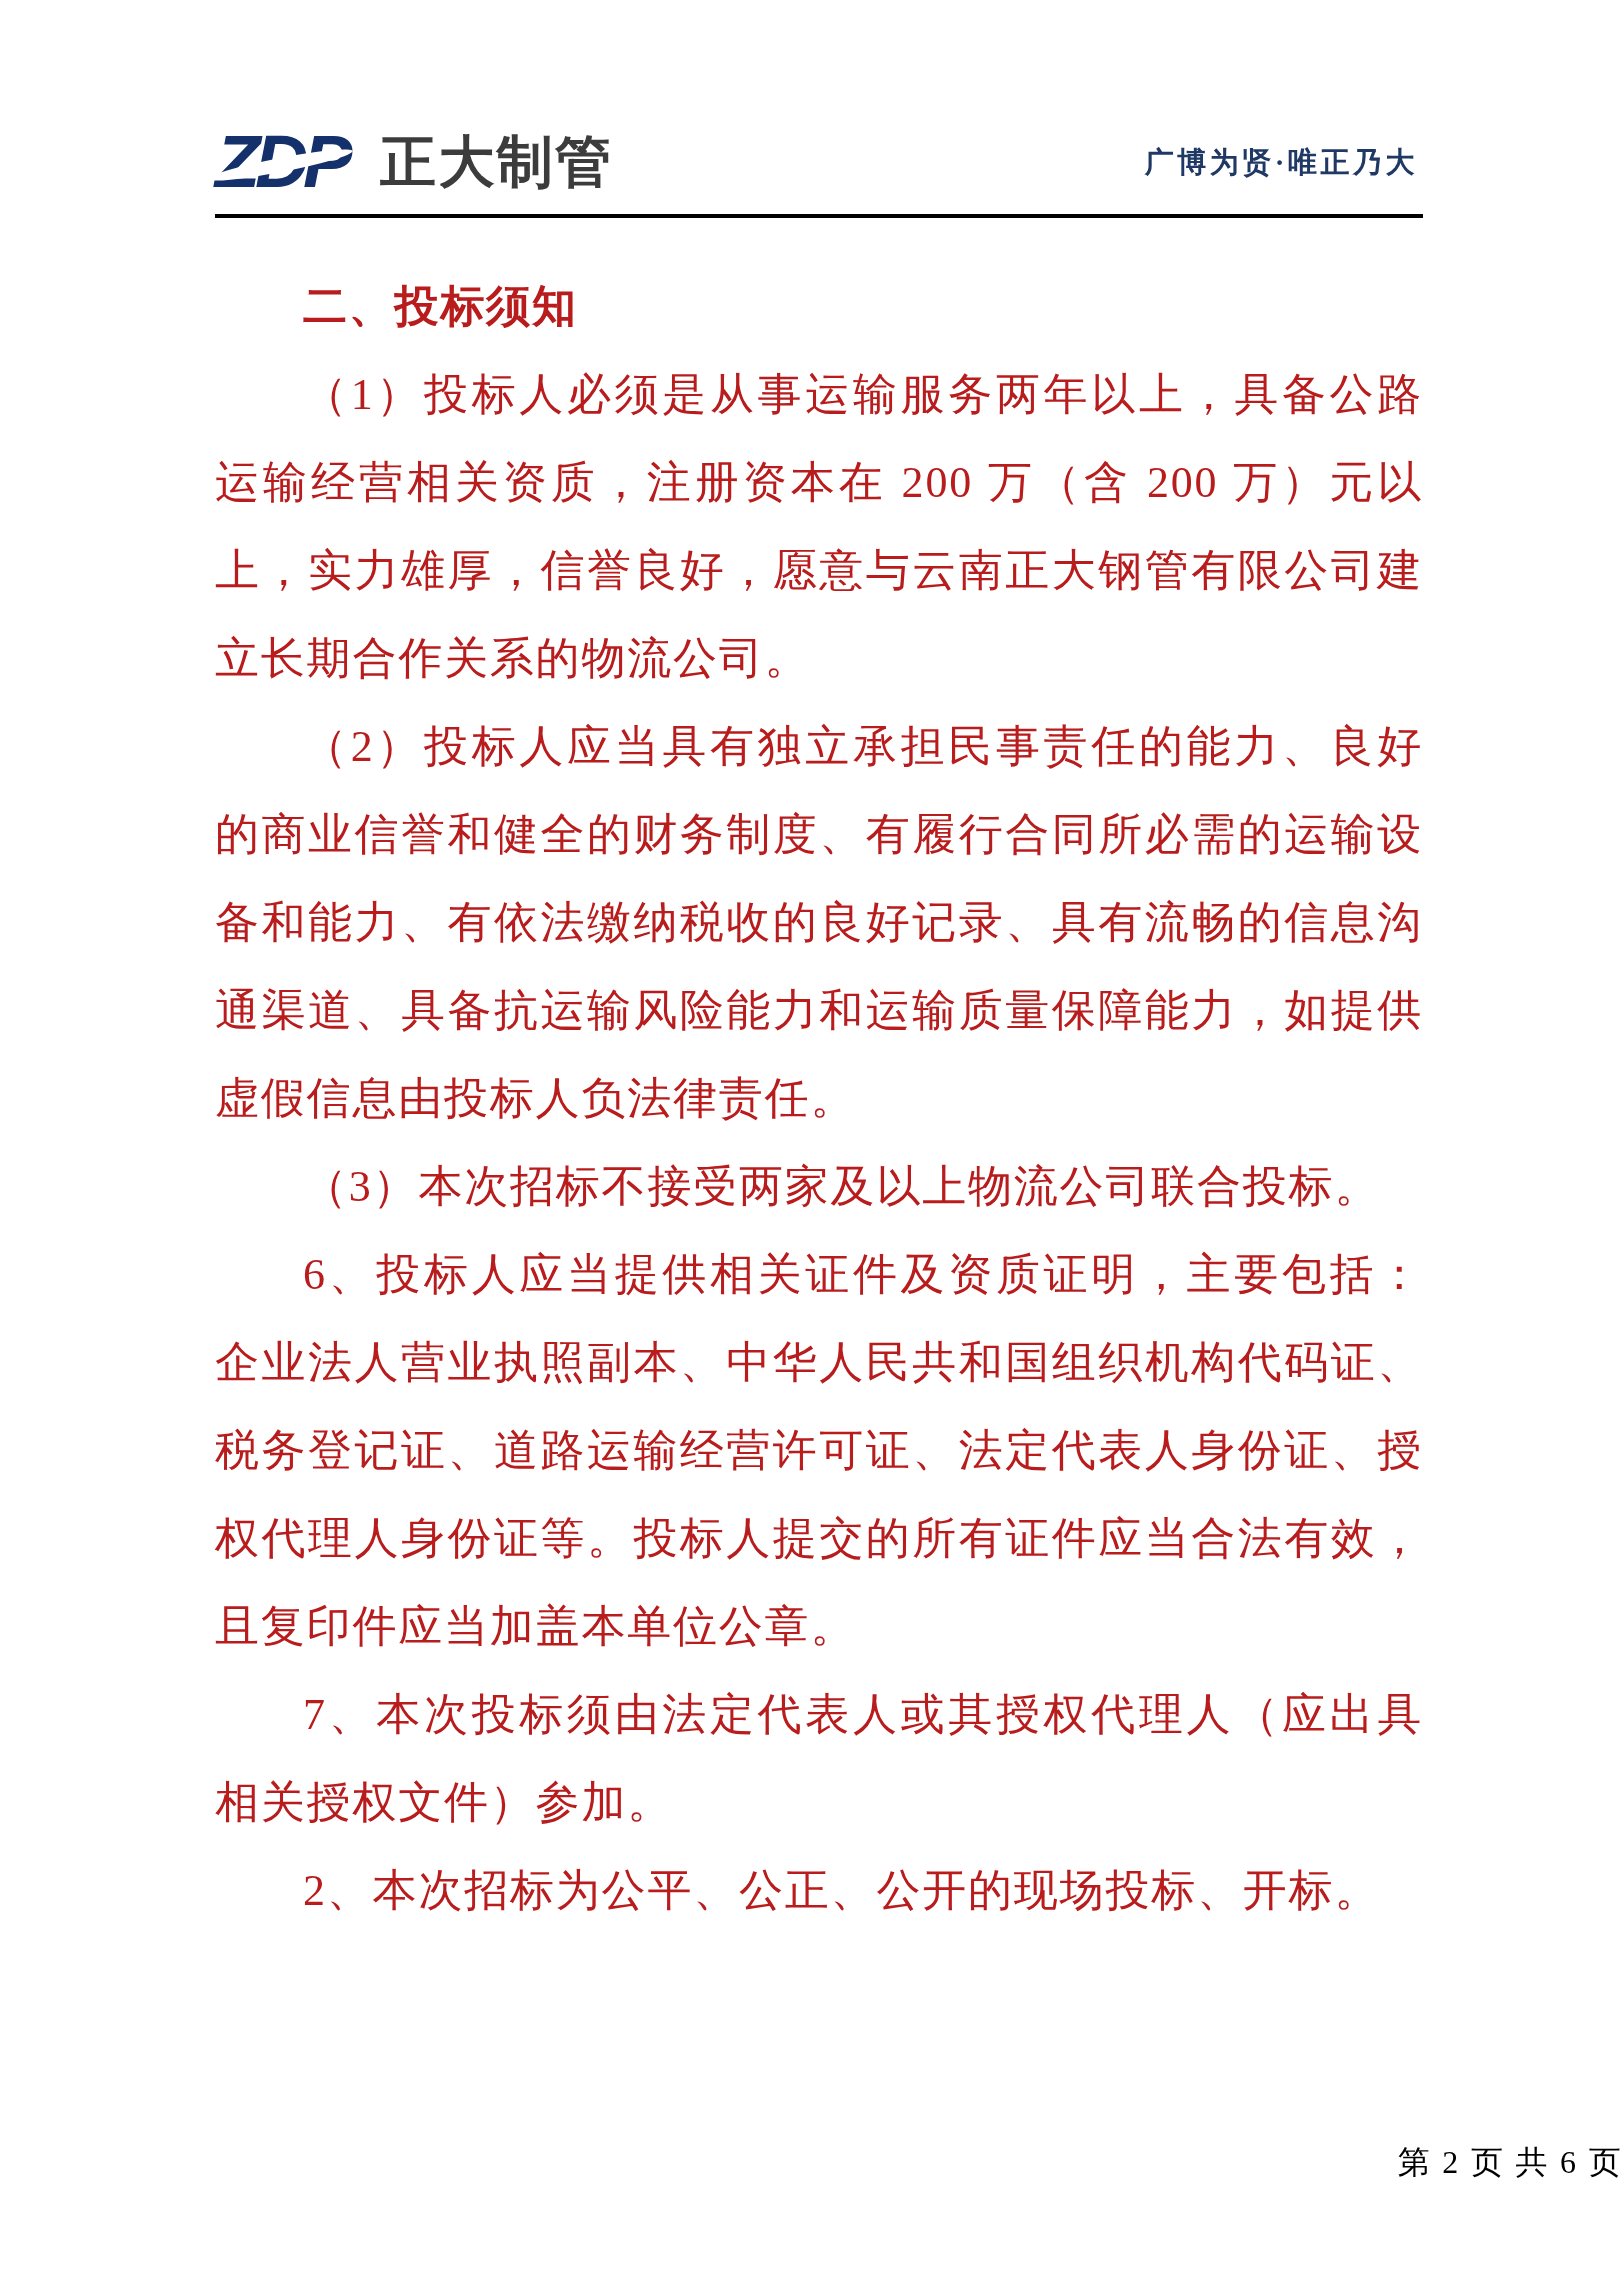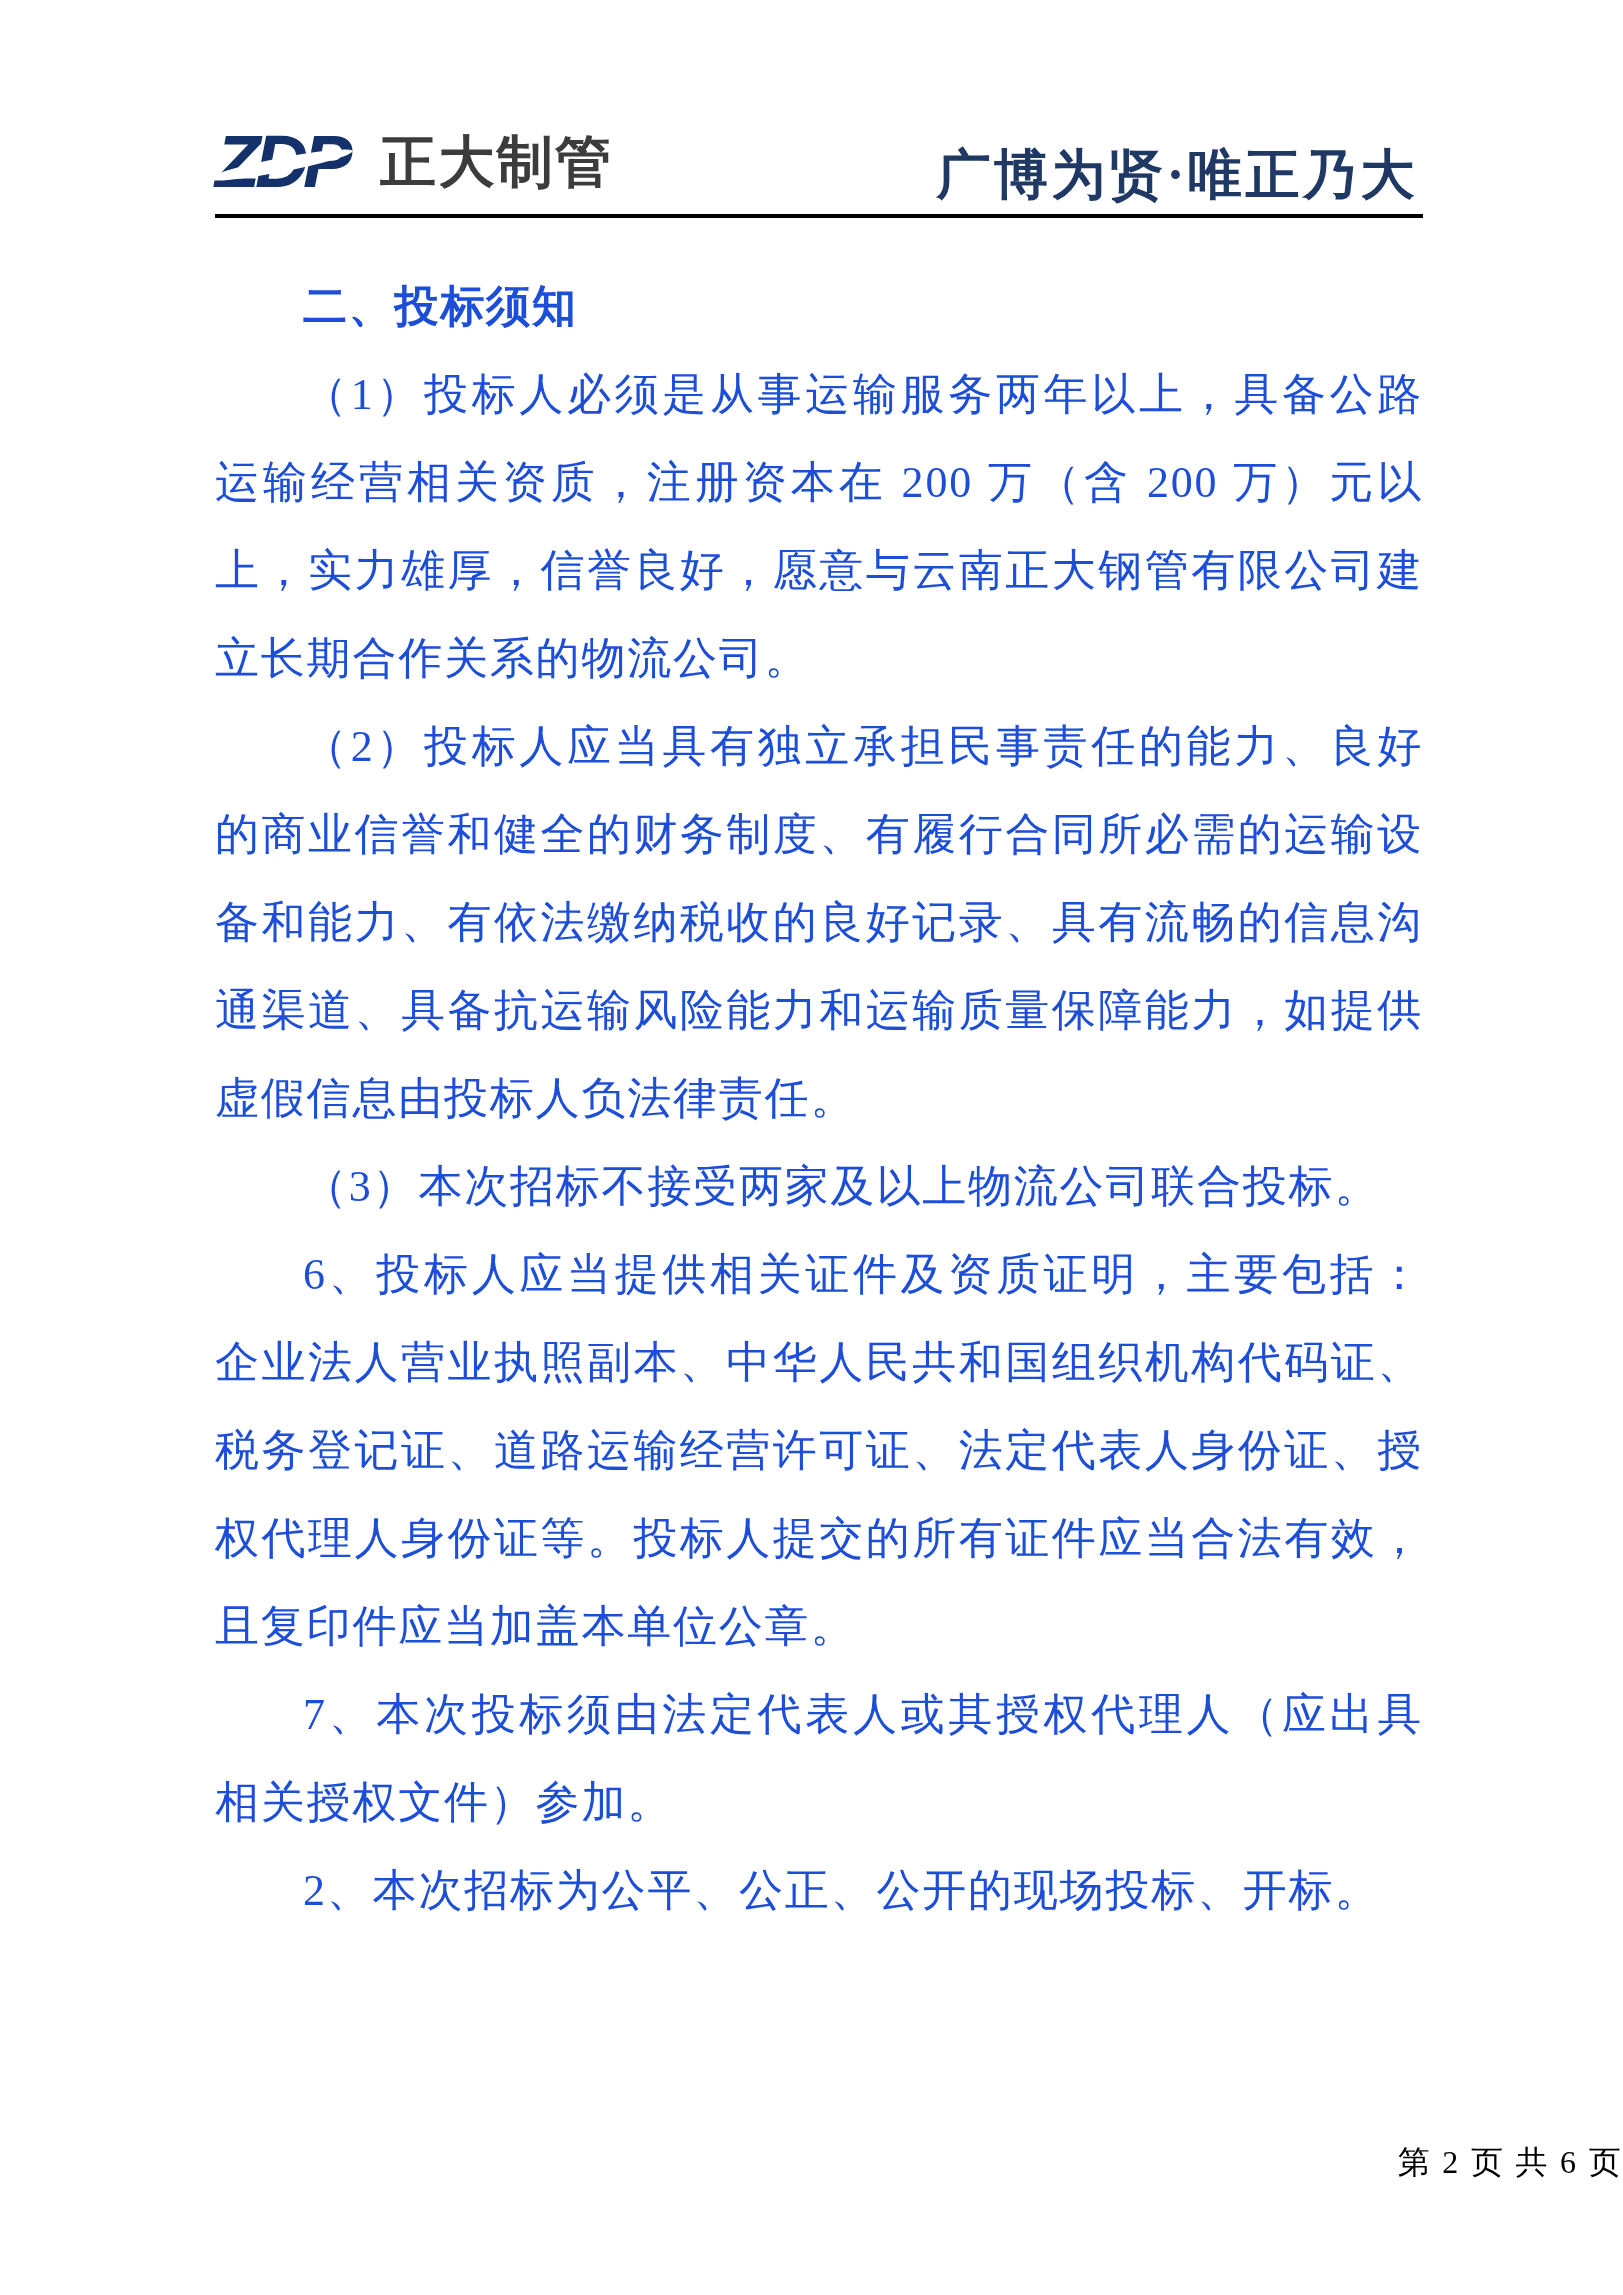--- a/index.html
+++ b/index.html
@@ -50,21 +50,21 @@
     color: #3c3c3c;
     letter-spacing: 2.3px;
     margin-left: 33px;
   }
   .slogan {
     position: absolute;
     right: 205px;
     top: 148px;
     font-family: "Liberation Serif", serif;
     font-weight: bold;
-    font-size: 54px;
+    font-size: 29px;
     line-height: 1;
     color: #1f3864;
     letter-spacing: 3.5px;
     white-space: nowrap;
   }
   .header-rule {
     position: absolute;
     left: 215px;
     top: 214px;
     width: 1208px;
@@ -74,21 +74,21 @@
 
   
   .doc-body {
     position: absolute;
     left: 215px;
     top: 263px;
     width: 1208px;
     font-size: 44px;
     line-height: 88px;
     letter-spacing: 1.8px;
-    color: #1d4ed8;
+    color: #b91c1c;
     text-align: justify;
     text-justify: inter-character;
   }
   .doc-body p { margin: 0; text-indent: 2em; }
   .doc-heading { font-weight: bold; }
 
   
   .page-footer {
     position: absolute;
     left: 0;

